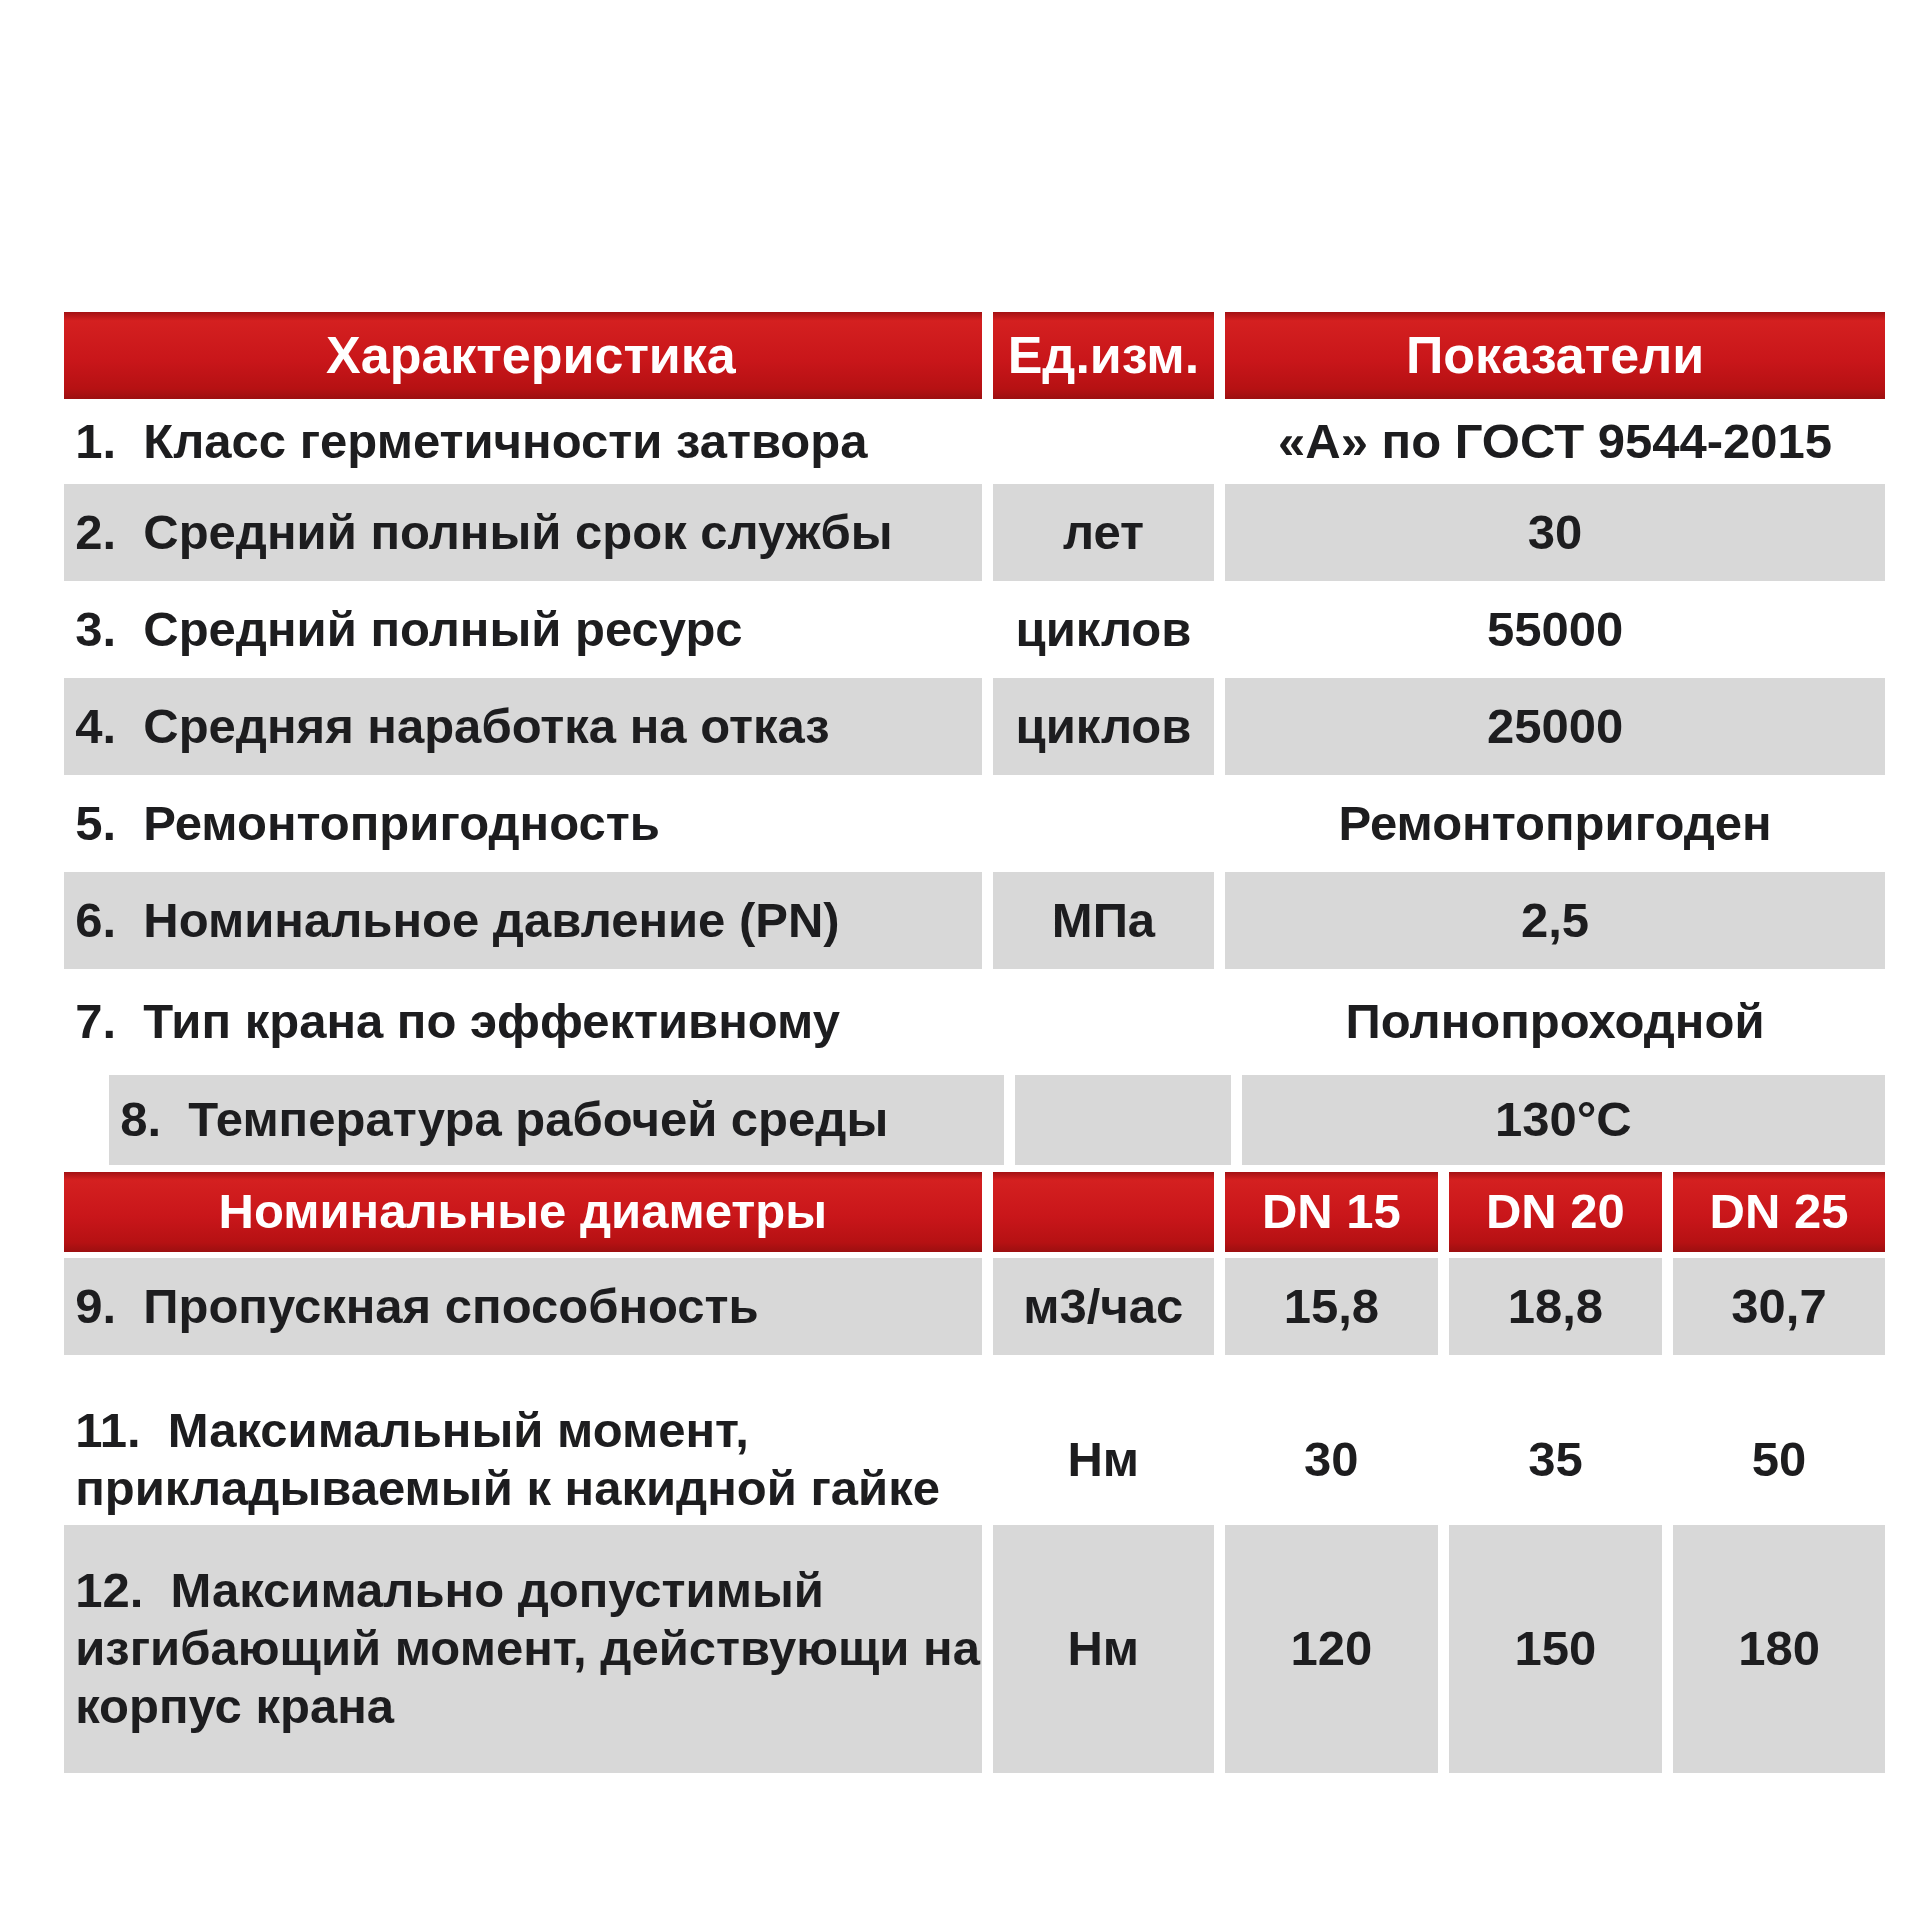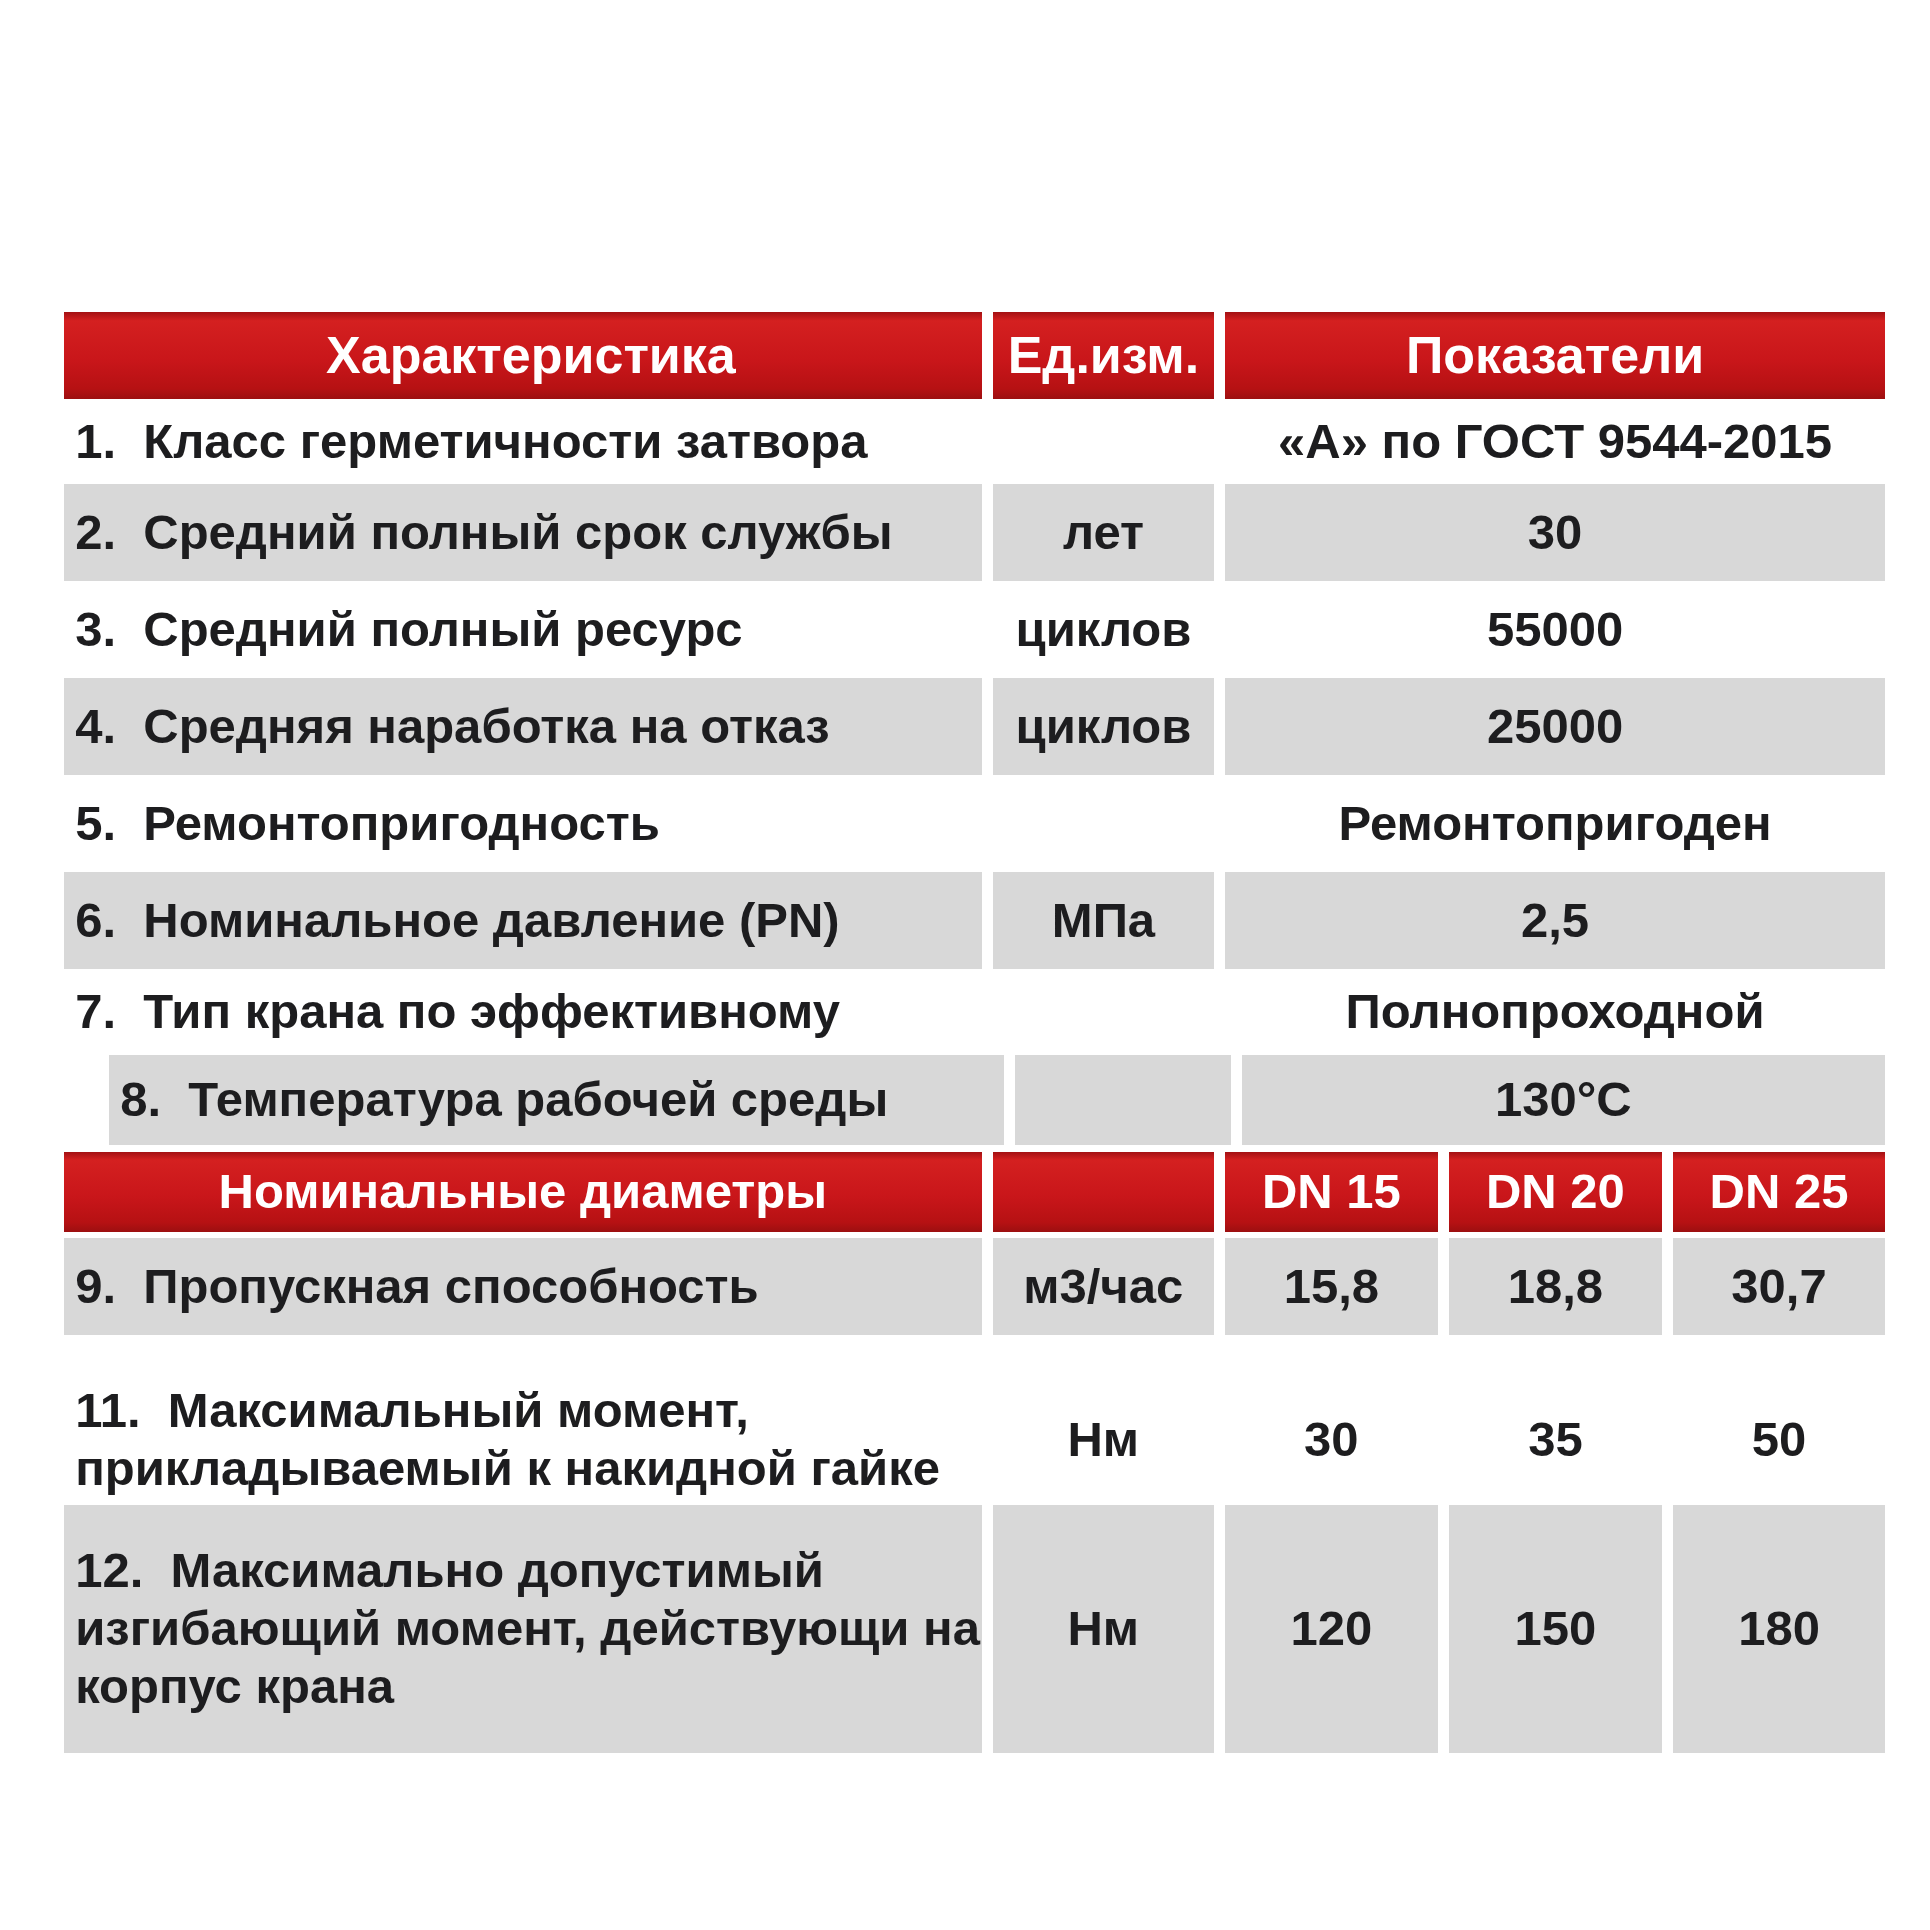--- a/index.html
+++ b/index.html
@@ -28,21 +28,21 @@
     color:var(--header-text);font-weight:700;}
   .main-header .cell{font-size:52px;}
   .dn-header .cell{font-size:49px;}
   .main-header{height:87px;}
   .dn-header{height:80px;margin-bottom:6.6px;}
   
   .r-gray .cell{background:var(--row-gray);}
   .r-white .cell{background:transparent;}
   .h-112{height:85px;}
   .h-104{height:97px;}
-  .h-92{height:86px;}
+  .h-92{height:106px;}
   .h-96{height:90px;margin-bottom:6.6px;padding-left:45px;}
   .h-118{height:130px;margin-top:40px;}
   .h-210{height:248px;}
 </style>
 </head>
 <body>
 
 <div class="page">
   <div class="spec-table">
 

